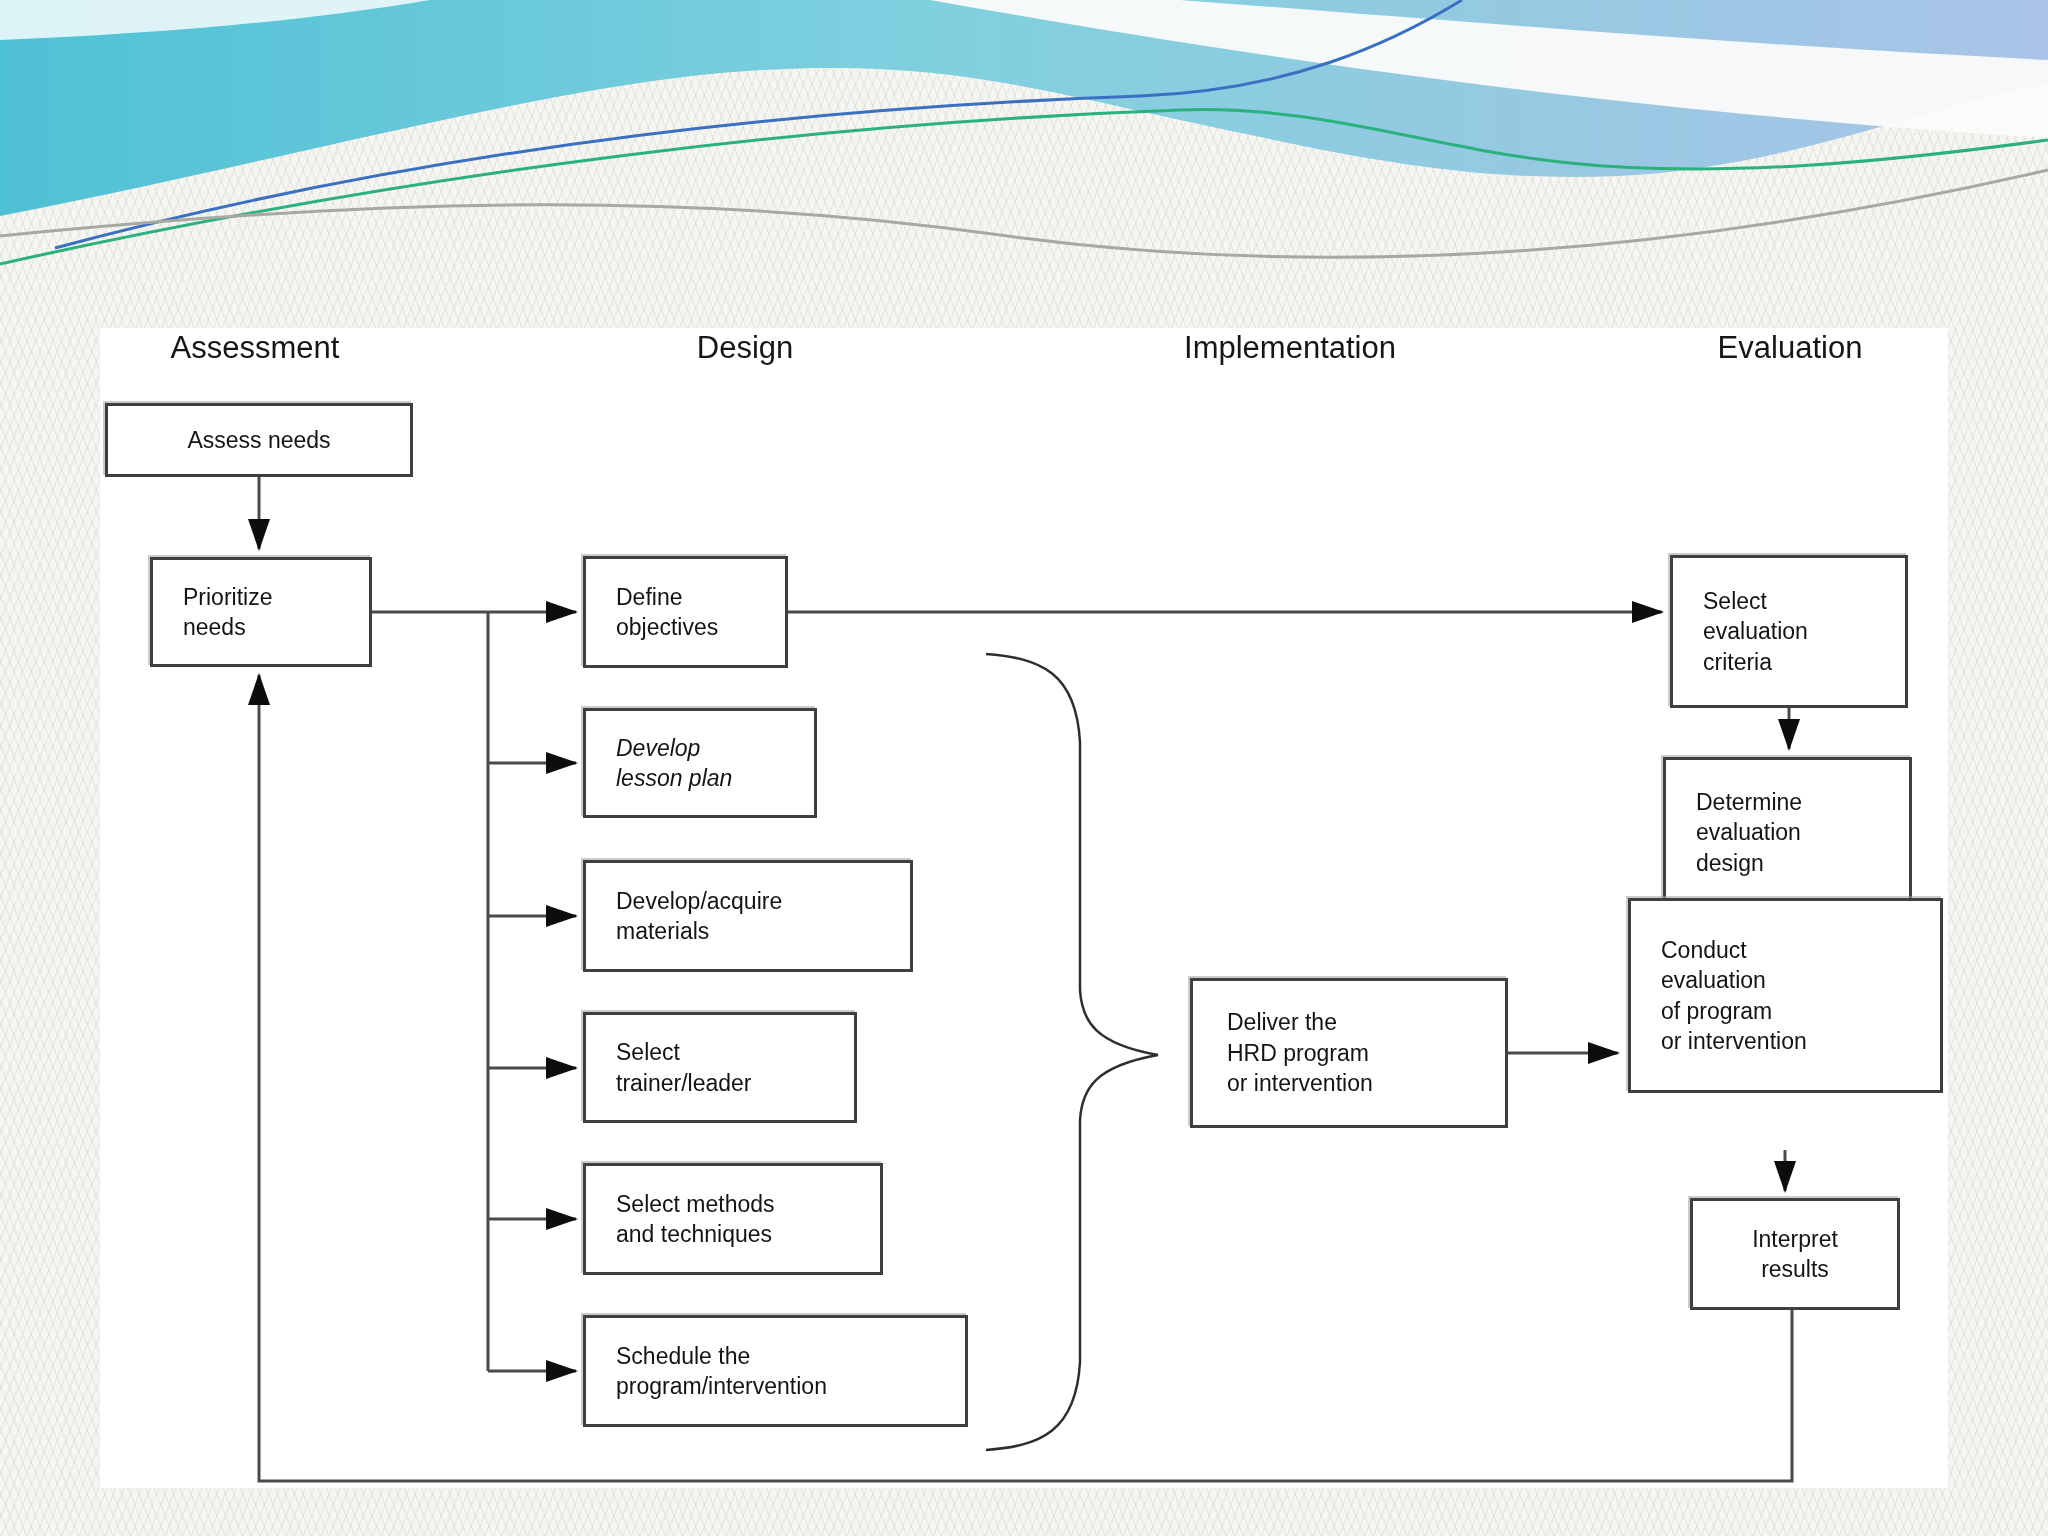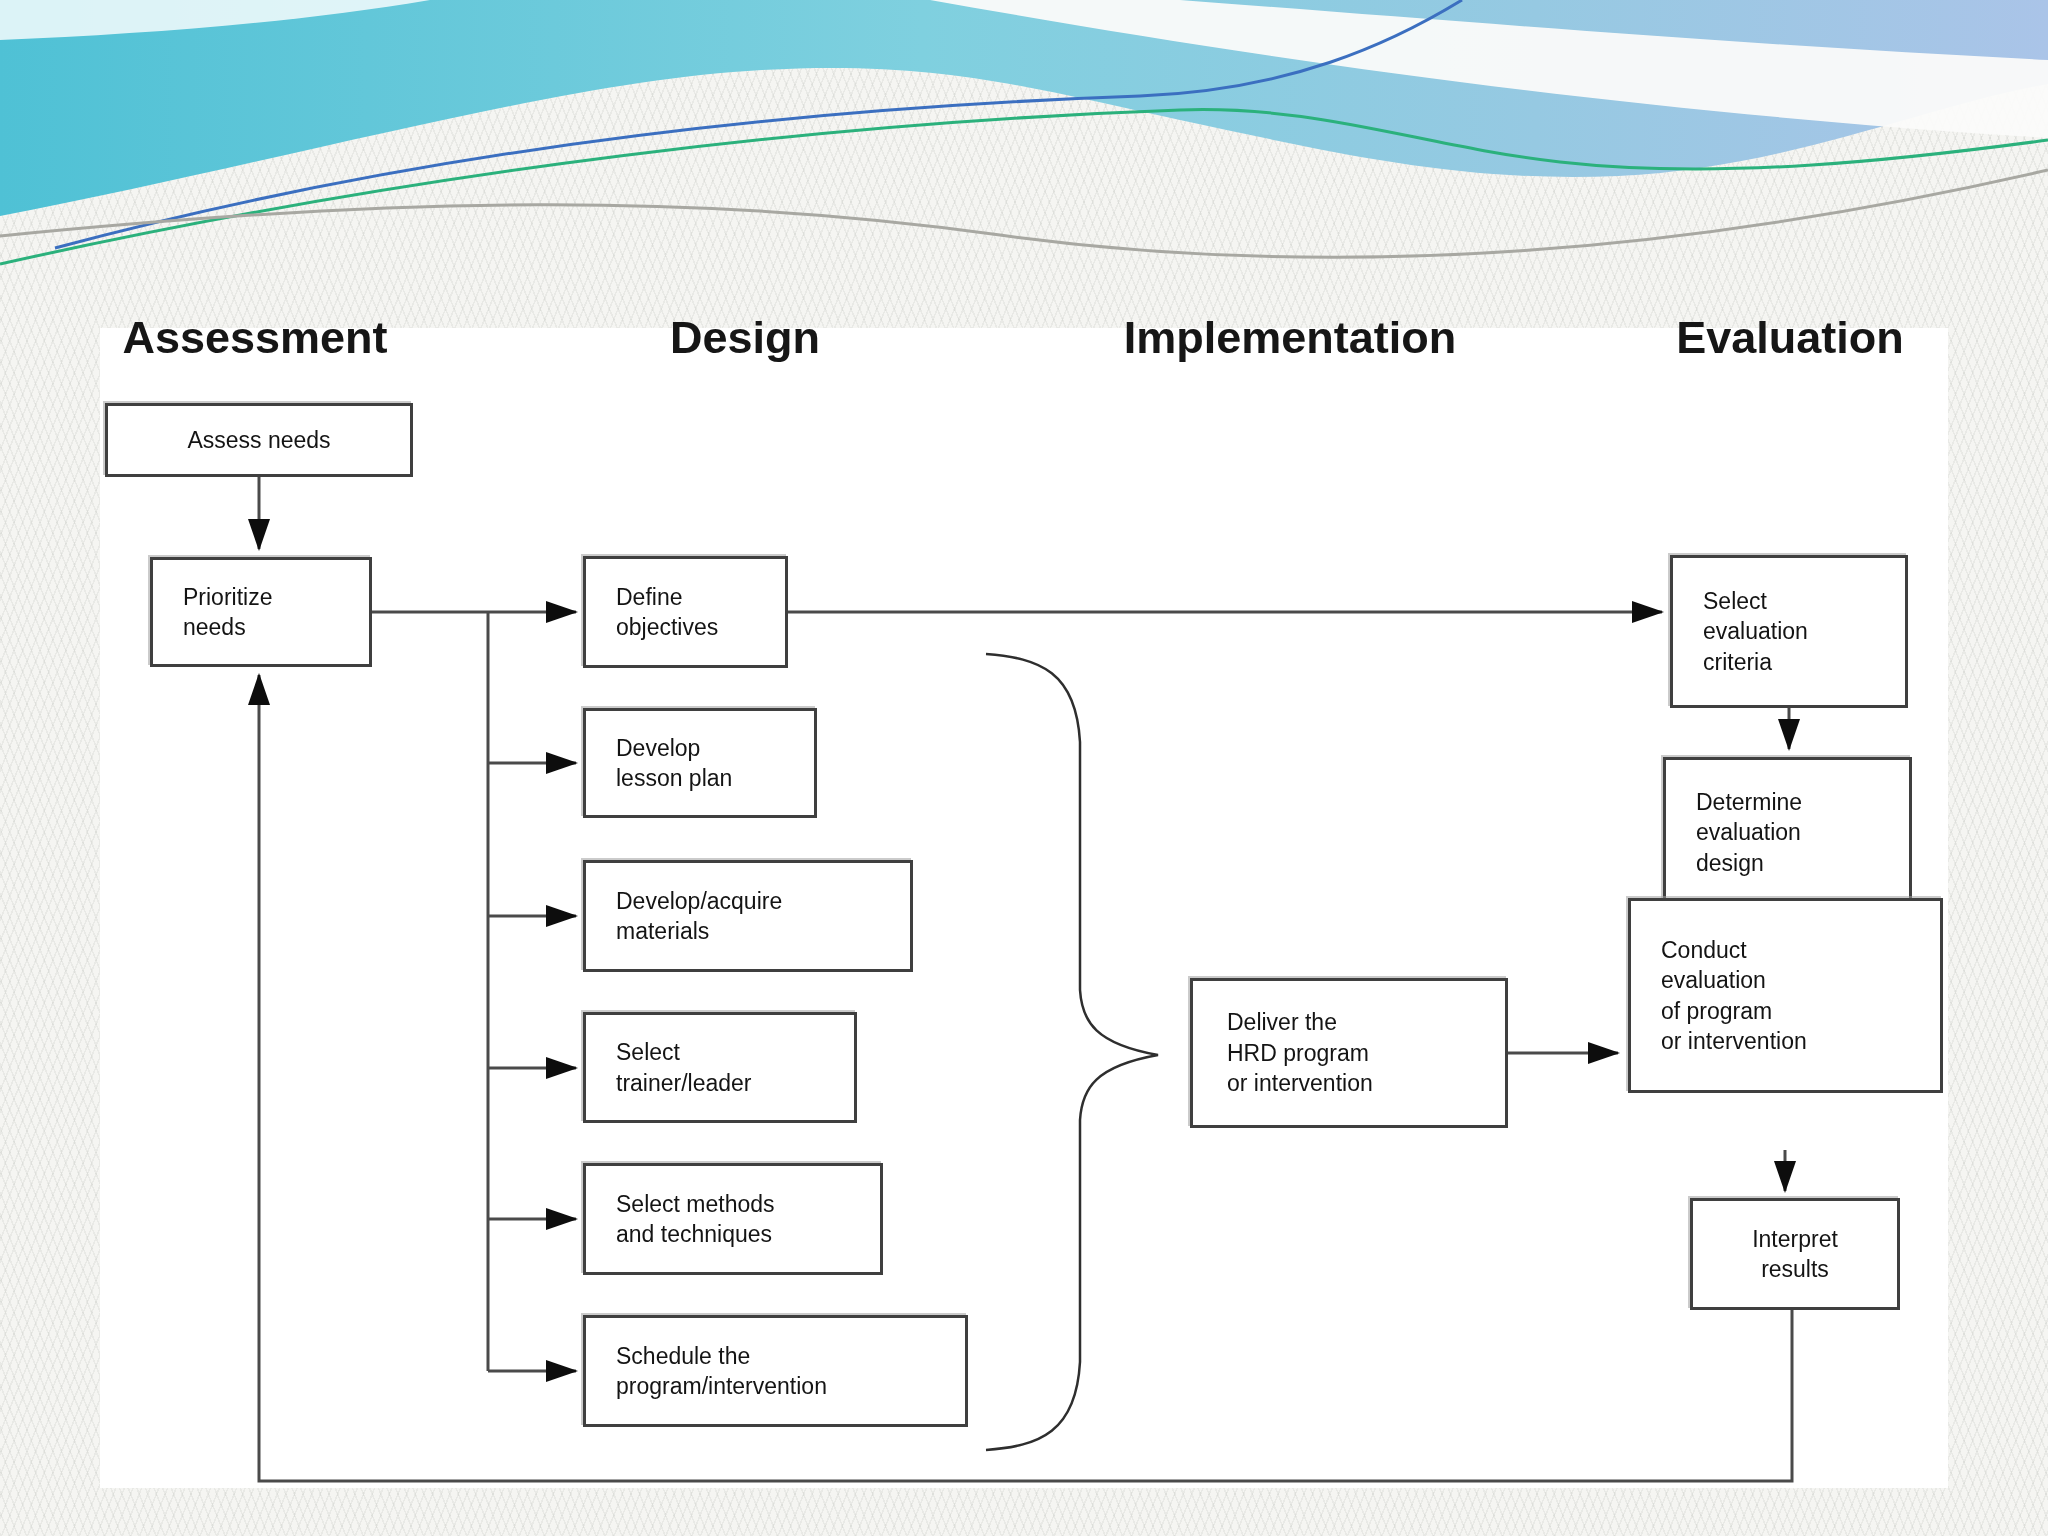--- a/index.html
+++ b/index.html
@@ -22,43 +22,42 @@
     color:#17647c;
     white-space:nowrap;
   }
   #diagram-panel{
     position:absolute;left:100px;top:328px;
     width:1848px;height:1160px;
     background:#ffffff;
   }
   #connectors{position:absolute;top:0;left:0;}
   .phase-header{
-    position:absolute;top:312px;
+    position:absolute;top:330px;
     transform:translateX(-50%);
-    font-size:45px;color:#161616;
+    font-size:31px;color:#161616;
     white-space:nowrap;
-    font-weight:bold;
   }
   .fbox{
     position:absolute;
     background:#ffffff;
     border:3px solid #3f3f3f;
     box-sizing:border-box;
     display:flex;align-items:center;
     font-size:23px;line-height:1.32;color:#141414;
     white-space:pre-line;
     padding-left:30px;
     box-shadow:-2px -2px 0 rgba(160,160,160,.55);
   }
   .fbox.center{justify-content:center;padding-left:0;text-align:center;}
   
   #bx-assess   {left:105px; top:403px; width:308px; height:74px;}
   #bx-prior    {left:150px; top:557px; width:222px; height:110px;}
   #bx-define   {left:583px; top:556px; width:205px; height:112px;}
-  #bx-lesson   {left:583px; top:708px; width:234px; height:110px;}
+  #bx-lesson   {left:583px; top:708px; width:234px; height:110px;font-style:italic;}
   #bx-materials{left:583px; top:860px; width:330px; height:112px;}
   #bx-trainer  {left:583px; top:1012px;width:274px; height:111px;}
   #bx-methods  {left:583px; top:1163px;width:300px; height:112px;}
   #bx-schedule {left:583px; top:1315px;width:385px; height:112px;}
   #bx-deliver  {left:1190px;top:978px; width:318px; height:150px;padding-left:34px;}
   #bx-criteria {left:1670px;top:555px; width:238px; height:153px;}
   #bx-evaldes  {left:1663px;top:757px; width:249px; height:151px;}
   #bx-conduct  {left:1628px;top:898px; width:315px; height:195px;}
   #bx-interpret{left:1690px;top:1198px;width:210px; height:112px;}
   #ph-assessment{left:255px;}

